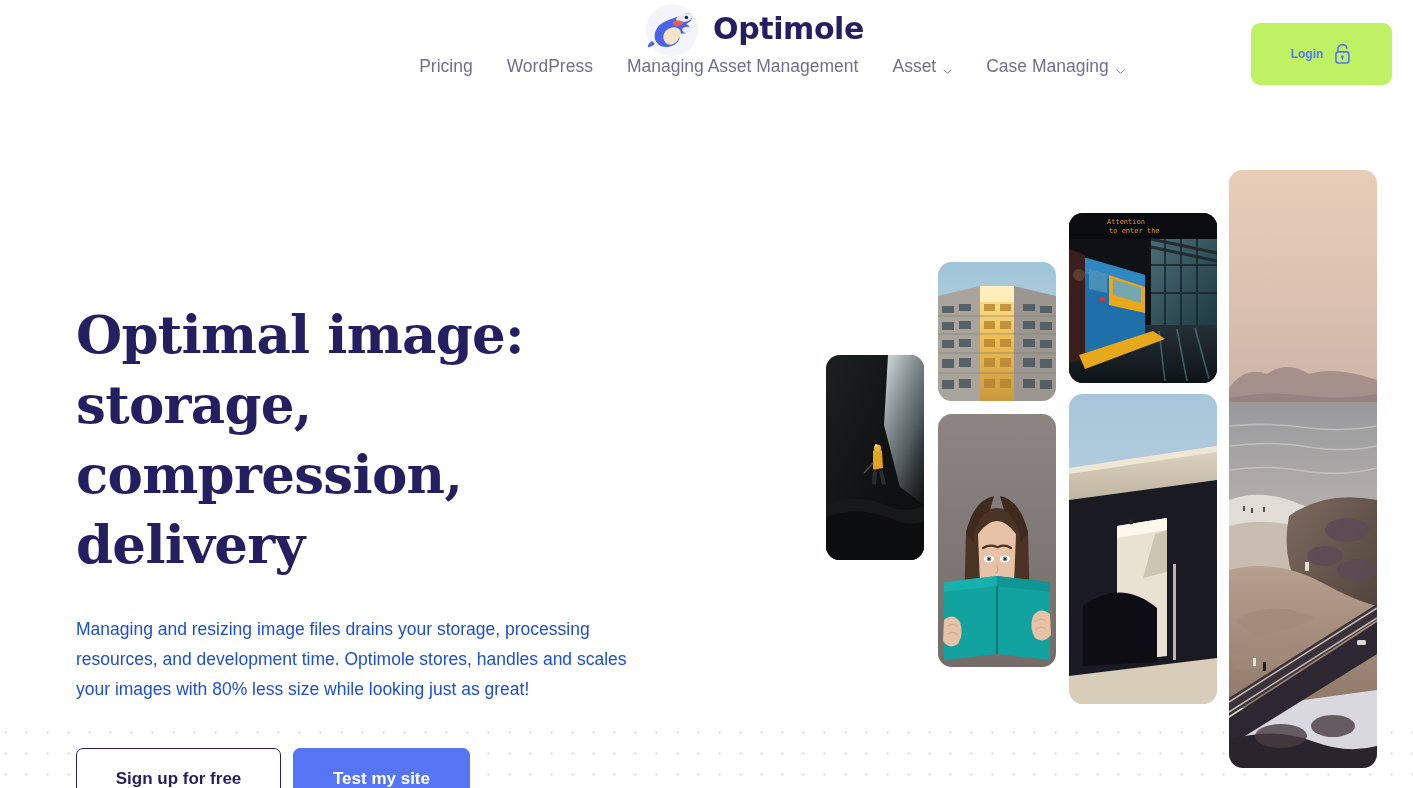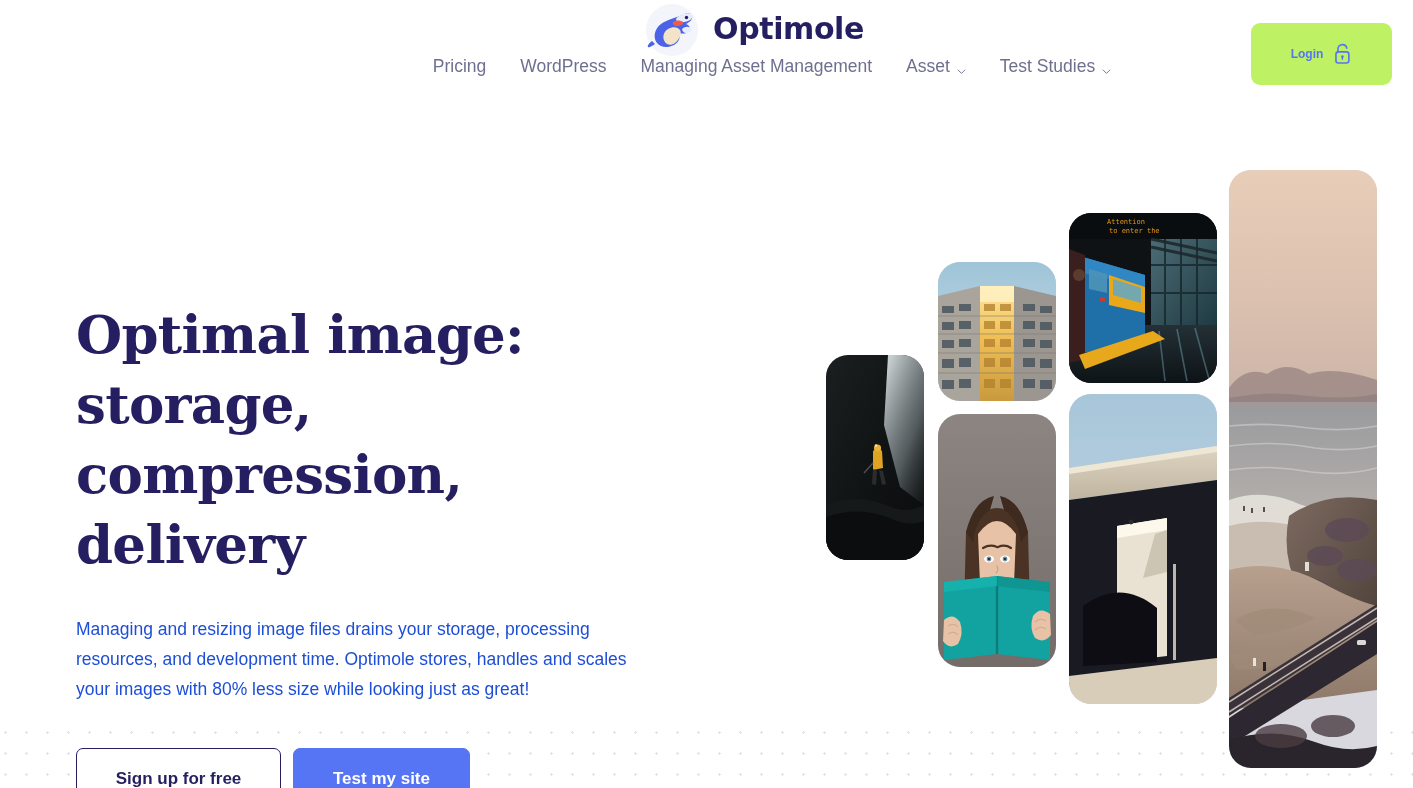--- a/index.html
+++ b/index.html
@@ -172,21 +172,21 @@
   .collage {
     position: absolute;
     left: 0; top: 0;
     width: 1413px;
     height: 788px;
     z-index: 5;
     pointer-events: none;
   }
   .photo {
     position: absolute;
-    border-radius: 22px;
+    border-radius: 14px;
     overflow: hidden;
     pointer-events: auto;
     cursor: pointer;
     background: #d8d8de;
   }
   .photo > svg { display: block; width: 100%; height: 100%; }
 
   
   .ph-cave     { left: 826px;  top: 355px; width: 98px;  height: 205px; }
   .ph-building { left: 938px;  top: 262px; width: 118px; height: 139px; }
@@ -244,21 +244,21 @@
       <span class="nav-item">
         <span>Asset</span>
         <span class="chev">
           <svg viewBox="0 0 12 12" xmlns="http://www.w3.org/2000/svg" aria-hidden="true">
             <path d="M1.5 4 L6 8.5 L10.5 4" fill="none" stroke="#6F6F90" stroke-width="1.25" stroke-linecap="round" stroke-linejoin="round"></path>
           </svg>
         </span>
       </span>
 
       <span class="nav-item">
-        <span>Test Studies</span>
+        <span>Case Managing</span>
         <span class="chev">
           <svg viewBox="0 0 12 12" xmlns="http://www.w3.org/2000/svg" aria-hidden="true">
             <path d="M1.5 4 L6 8.5 L10.5 4" fill="none" stroke="#6F6F90" stroke-width="1.25" stroke-linecap="round" stroke-linejoin="round"></path>
           </svg>
         </span>
       </span>
 
     </nav>
 
     <button class="login-btn">

